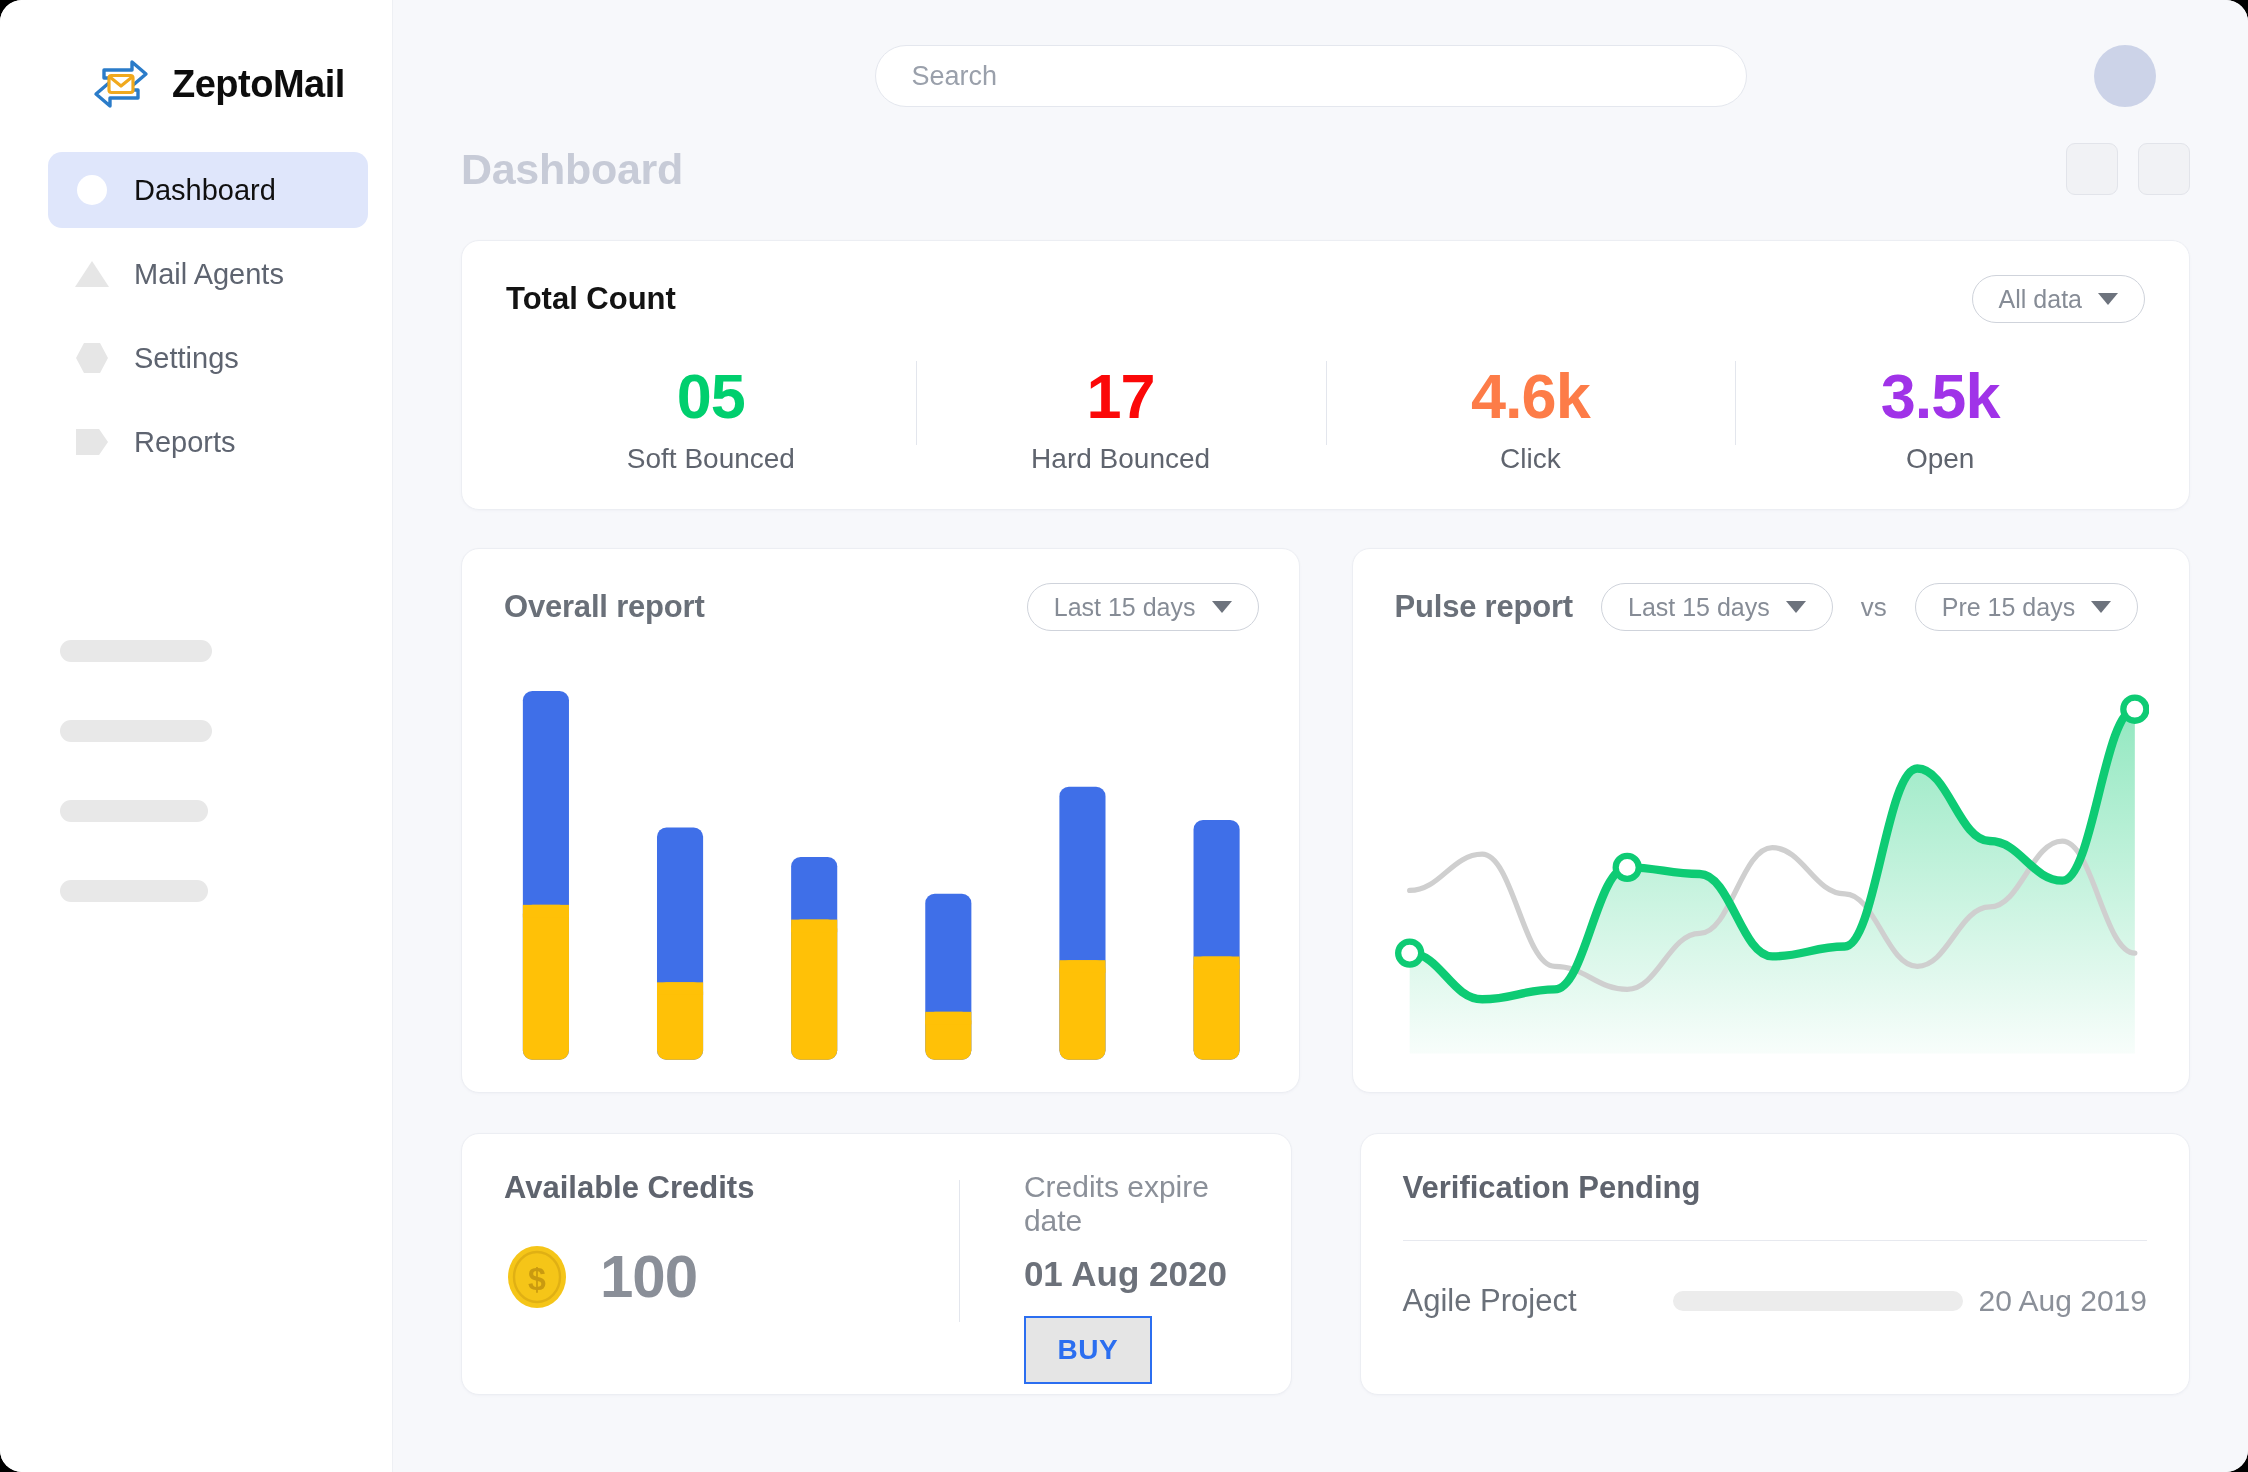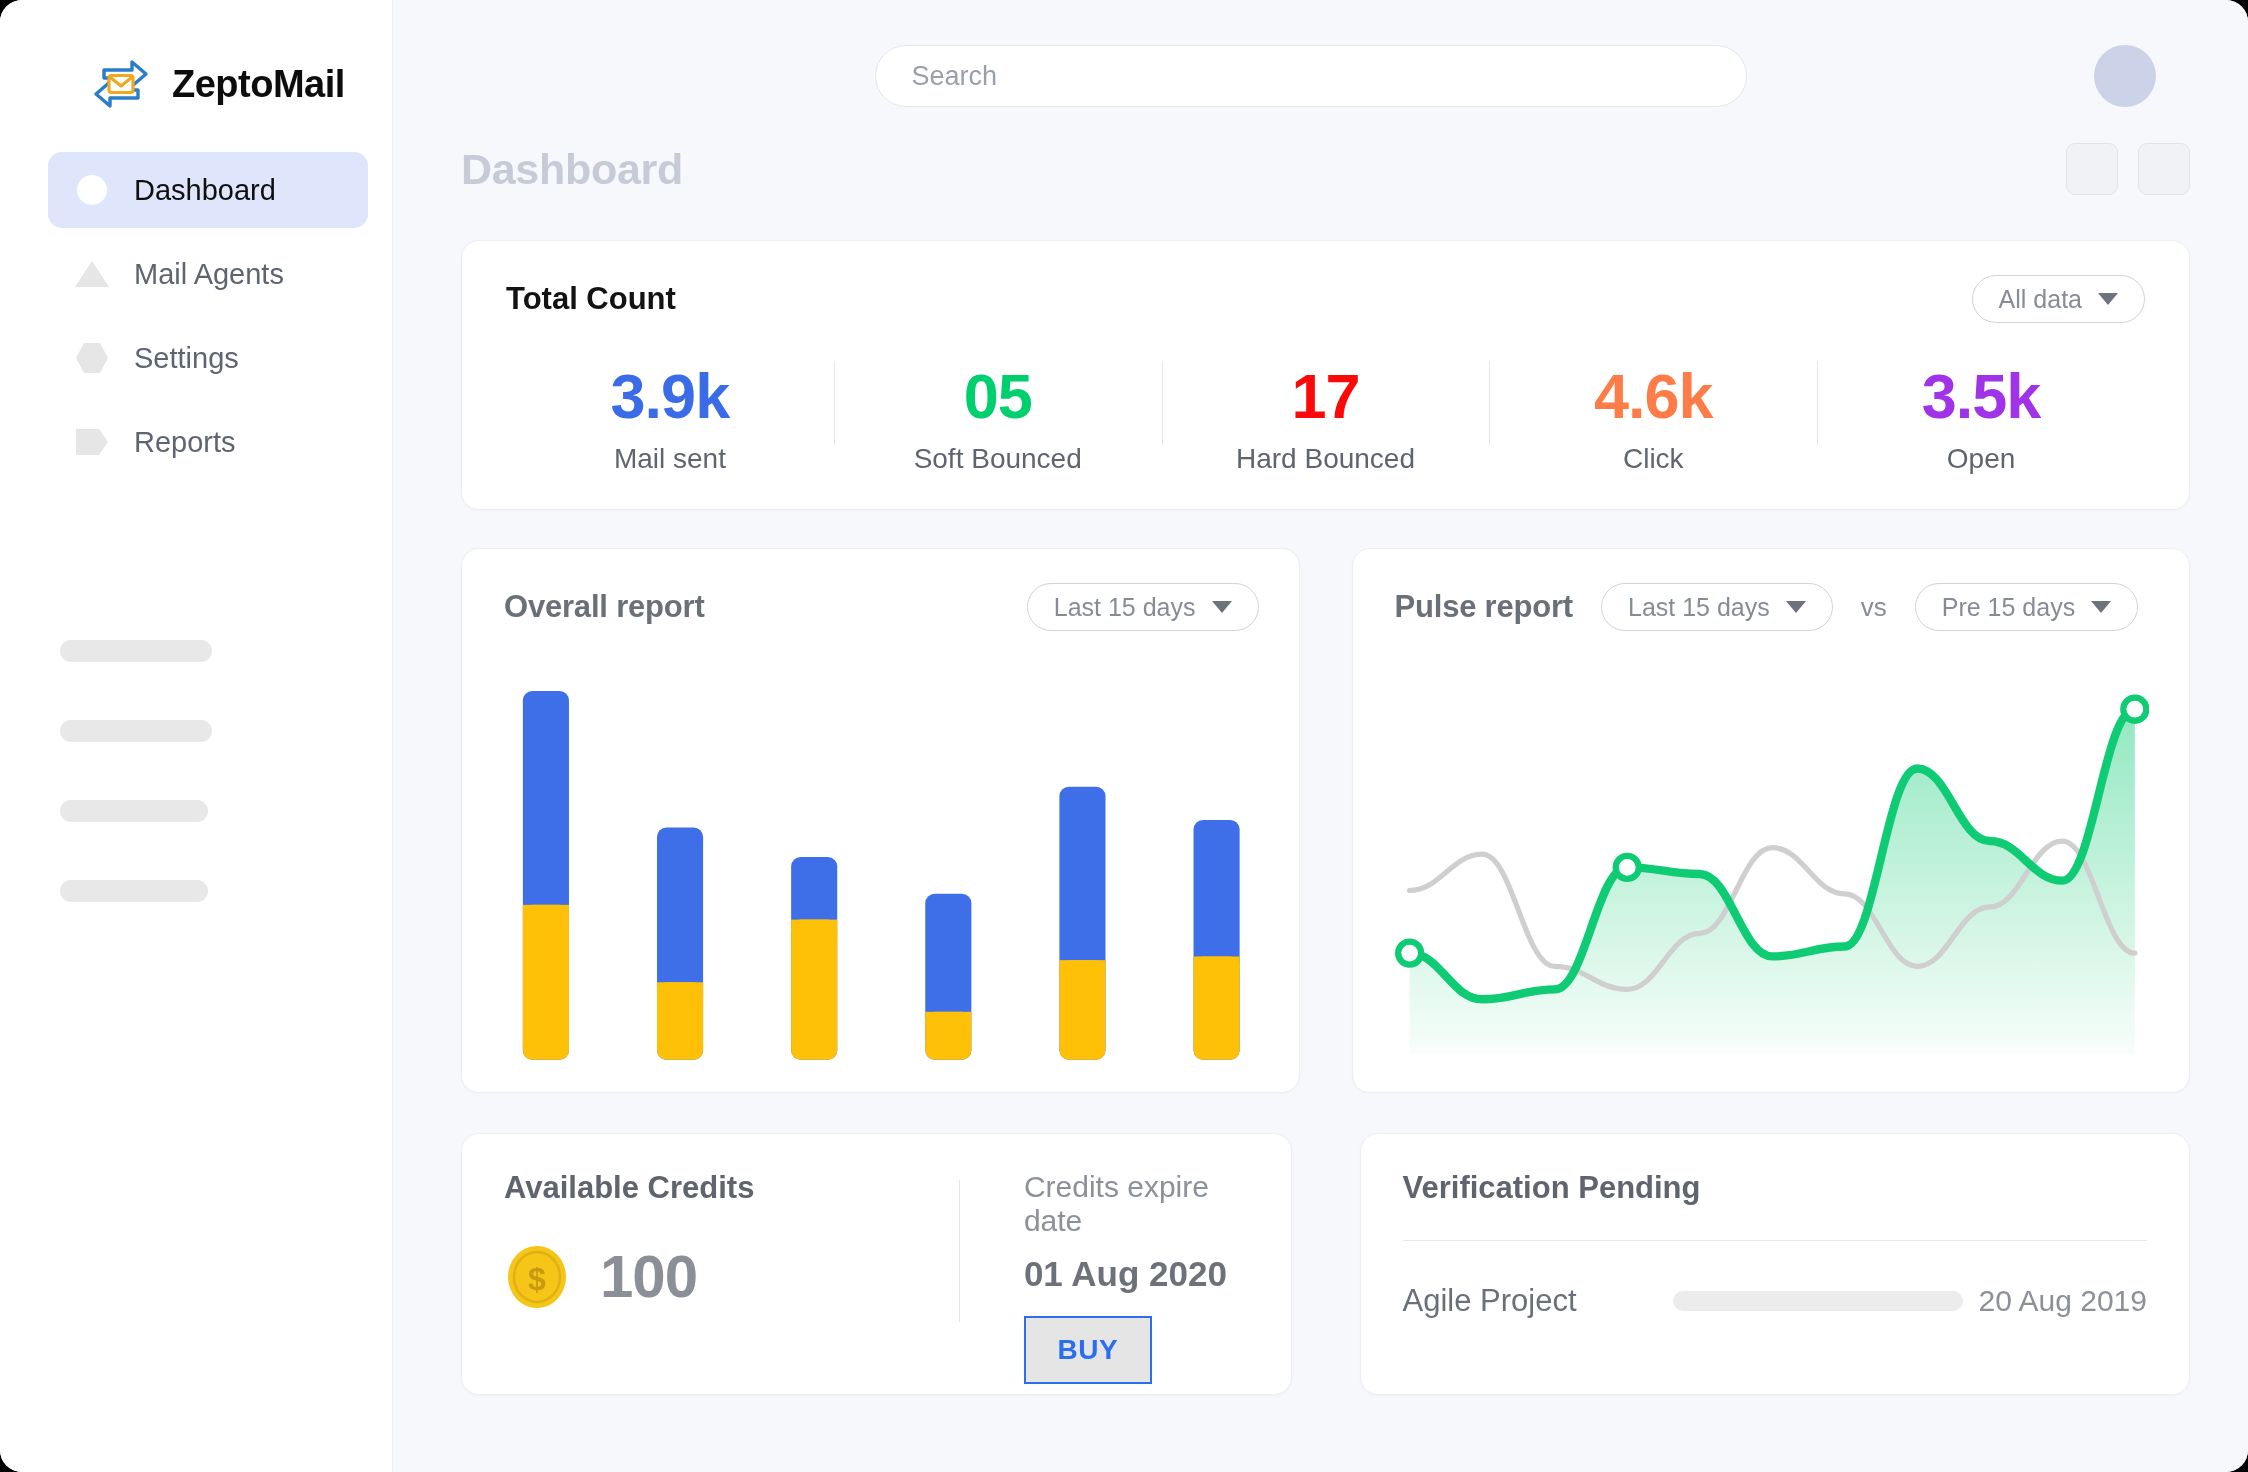--- a/index.html
+++ b/index.html
@@ -290,24 +290,20 @@
 
       <section class="card" id="total-count-card">
         <div class="tc-head">
           <div class="tc-title">Total Count</div>
           <div class="pill">
             <span>All data</span>
             <span class="caret"></span>
           </div>
         </div>
         <div class="stats">
-          <div class="stat">
-            <div class="stat-value" style="color:#3b6ce8">3.9k</div>
-            <div class="stat-label">Mail sent</div>
-          </div>
           <div class="stat">
             <div class="stat-value" style="color:#00cf6e">05</div>
             <div class="stat-label">Soft Bounced</div>
           </div>
           <div class="stat">
             <div class="stat-value" style="color:#fb0808">17</div>
             <div class="stat-label">Hard Bounced</div>
           </div>
           <div class="stat">
             <div class="stat-value" style="color:#fd7c48">4.6k</div>

